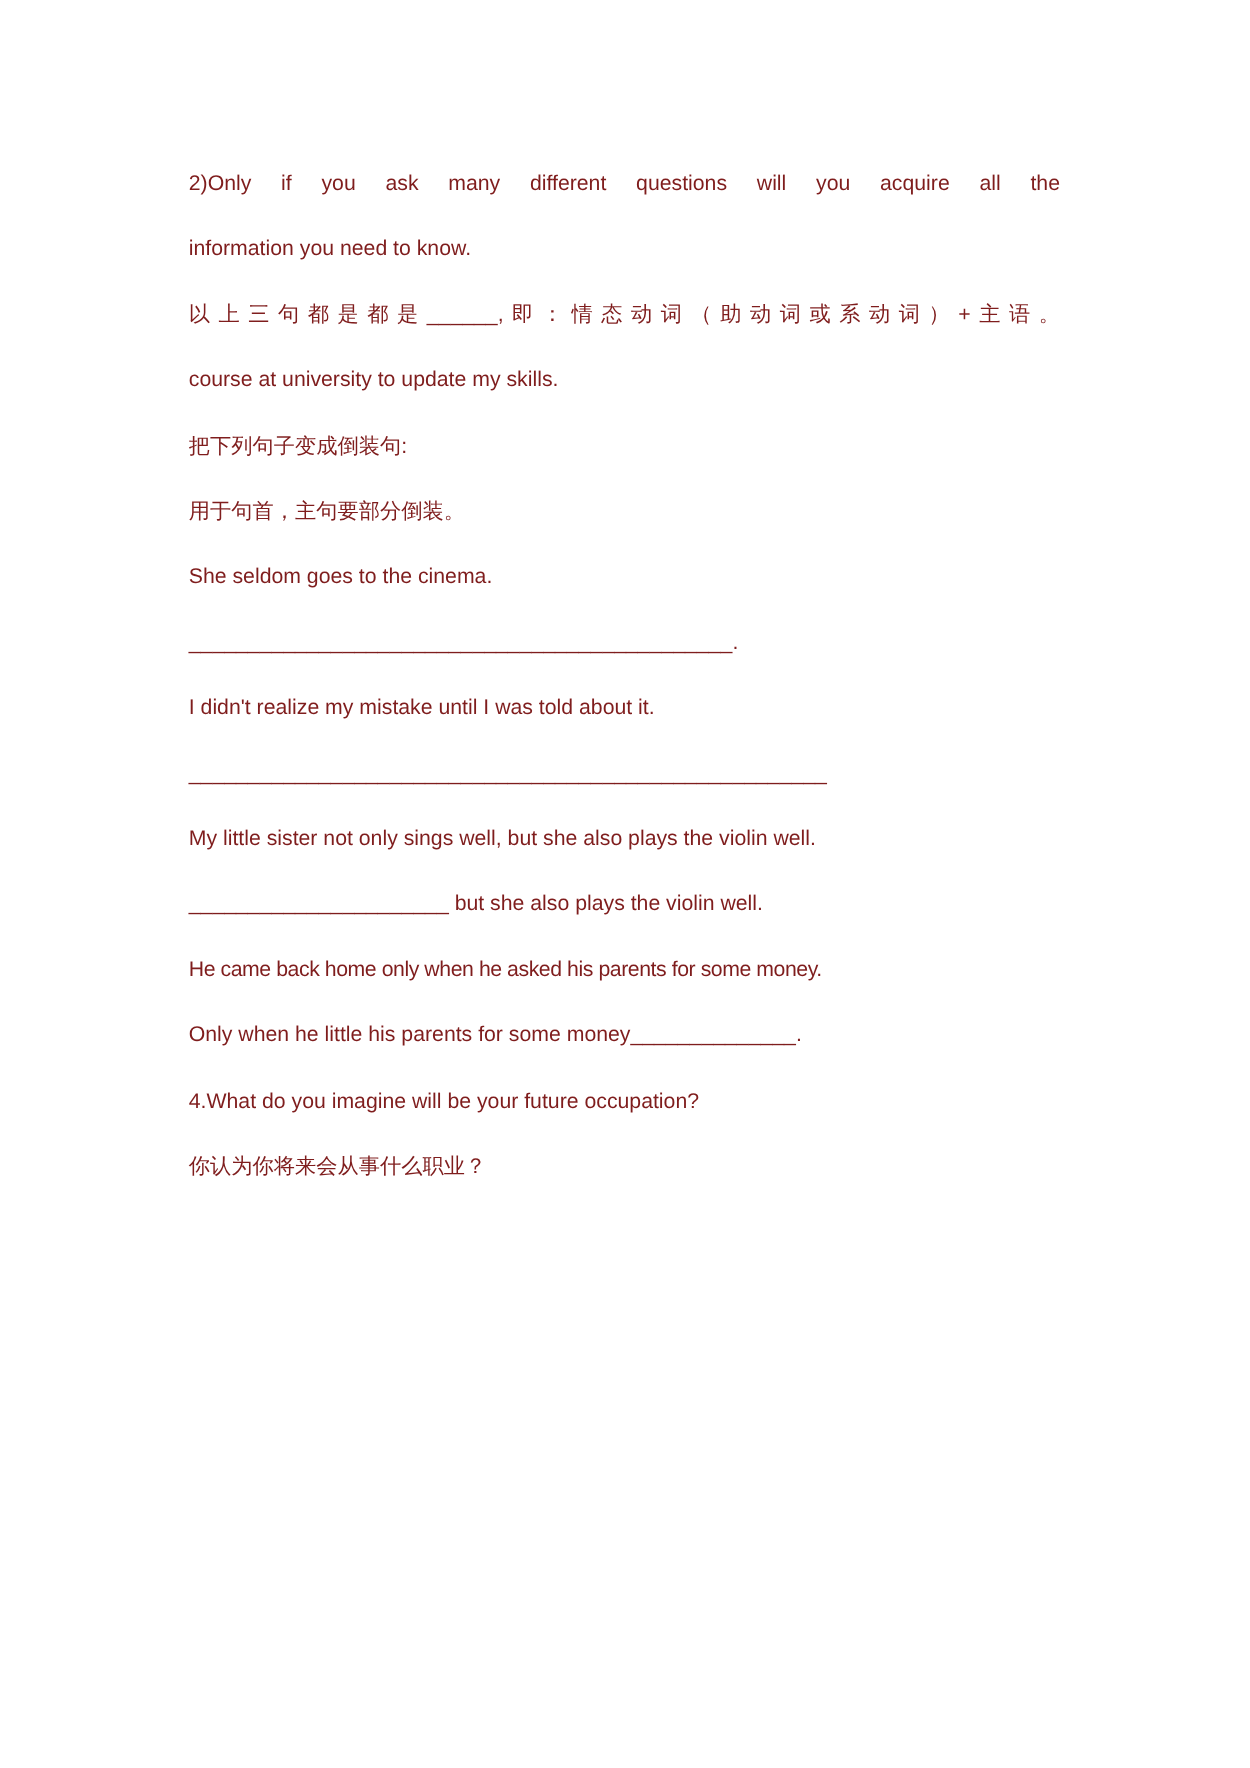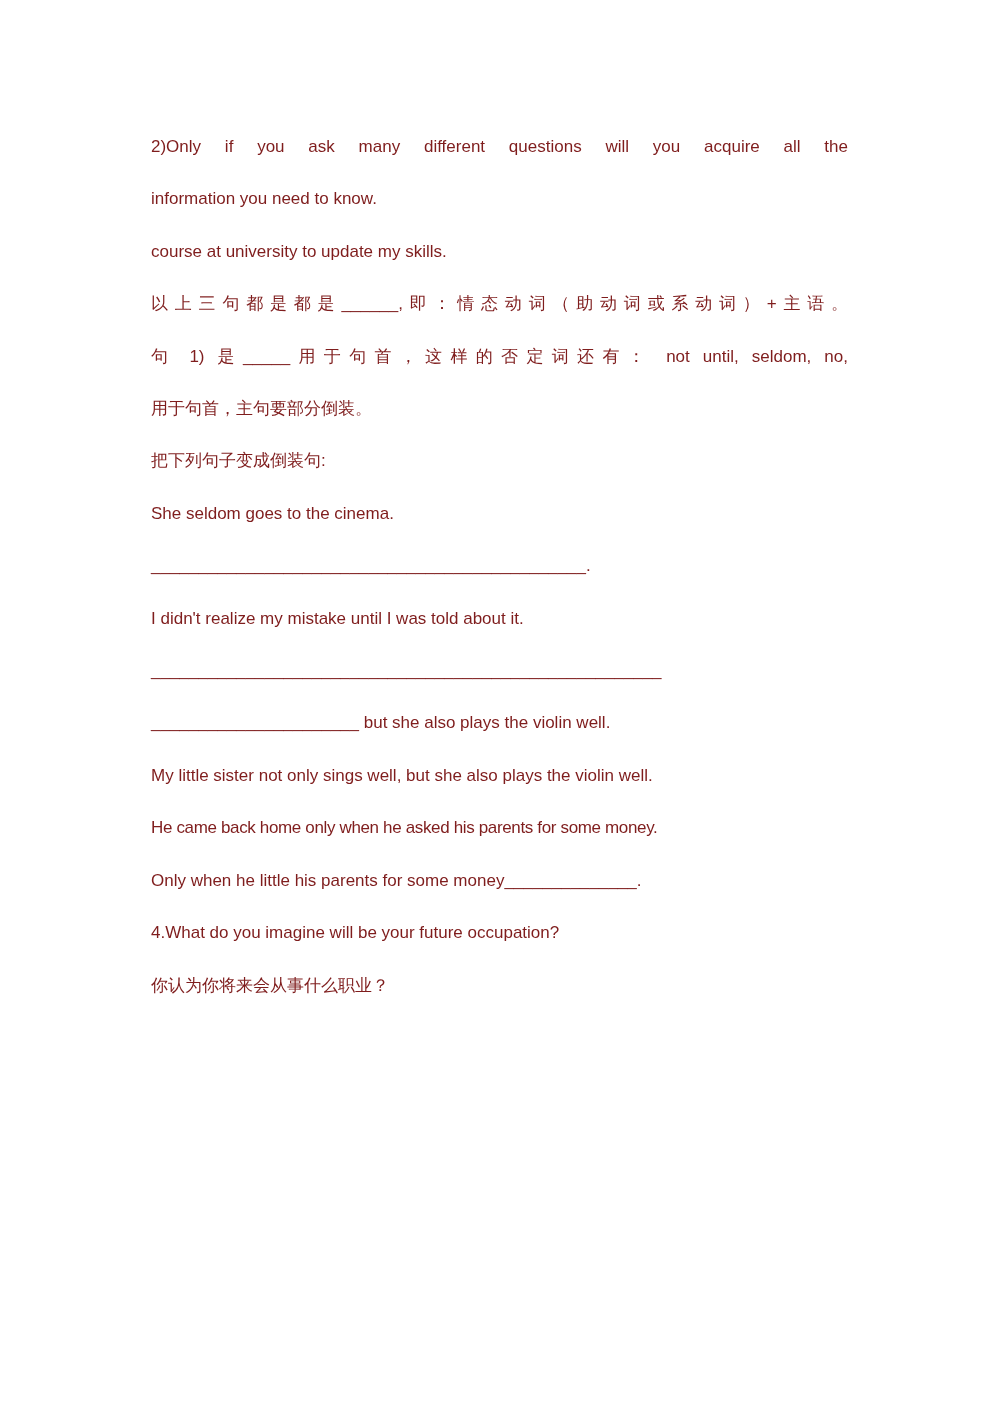--- a/index.html
+++ b/index.html
@@ -37,29 +37,28 @@
     letter-spacing: -0.35px;
   }
 </style>
 </head>
 <body>
 
 <div class="page">
   <div class="doc">
     <div class="ln en just">2)Only if you ask many different questions will you acquire all the</div>
     <div class="ln en">information you need to know.</div>
+    <div class="ln cn just">以上三句都是都是______,即：情态动词（助动词或系动词）+主语。</div>
     <div class="ln en">course at university to update my skills.</div>
-    <div class="ln cn just">以上三句都是都是______,即：情态动词（助动词或系动词）+主语。</div>
-    <div class="ln cn just">句 1) 是_____用于句首，这样的否定词还有： not until, seldom, no,</div>
+    <div class="ln cn">把下列句子变成倒装句:</div>
     <div class="ln cn">用于句首，主句要部分倒装。</div>
-    <div class="ln cn">把下列句子变成倒装句:</div>
     <div class="ln en">She seldom goes to the cinema.</div>
     <div class="ln en">______________________________________________.</div>
     <div class="ln en">I didn't realize my mistake until I was told about it.</div>
     <div class="ln en">______________________________________________________</div>
+    <div class="ln en">My little sister not only sings well, but she also plays the violin well.</div>
     <div class="ln en">______________________ but she also plays the violin well.</div>
-    <div class="ln en">My little sister not only sings well, but she also plays the violin well.</div>
     <div class="ln en tight">He came back home only when he asked his parents for some money.</div>
     <div class="ln en">Only when he little his parents for some money______________.</div>
     <div class="ln en">4.What do you imagine will be your future occupation?</div>
     <div class="ln cn">你认为你将来会从事什么职业？</div>
   </div>
 </div>
 
 </body></html>

